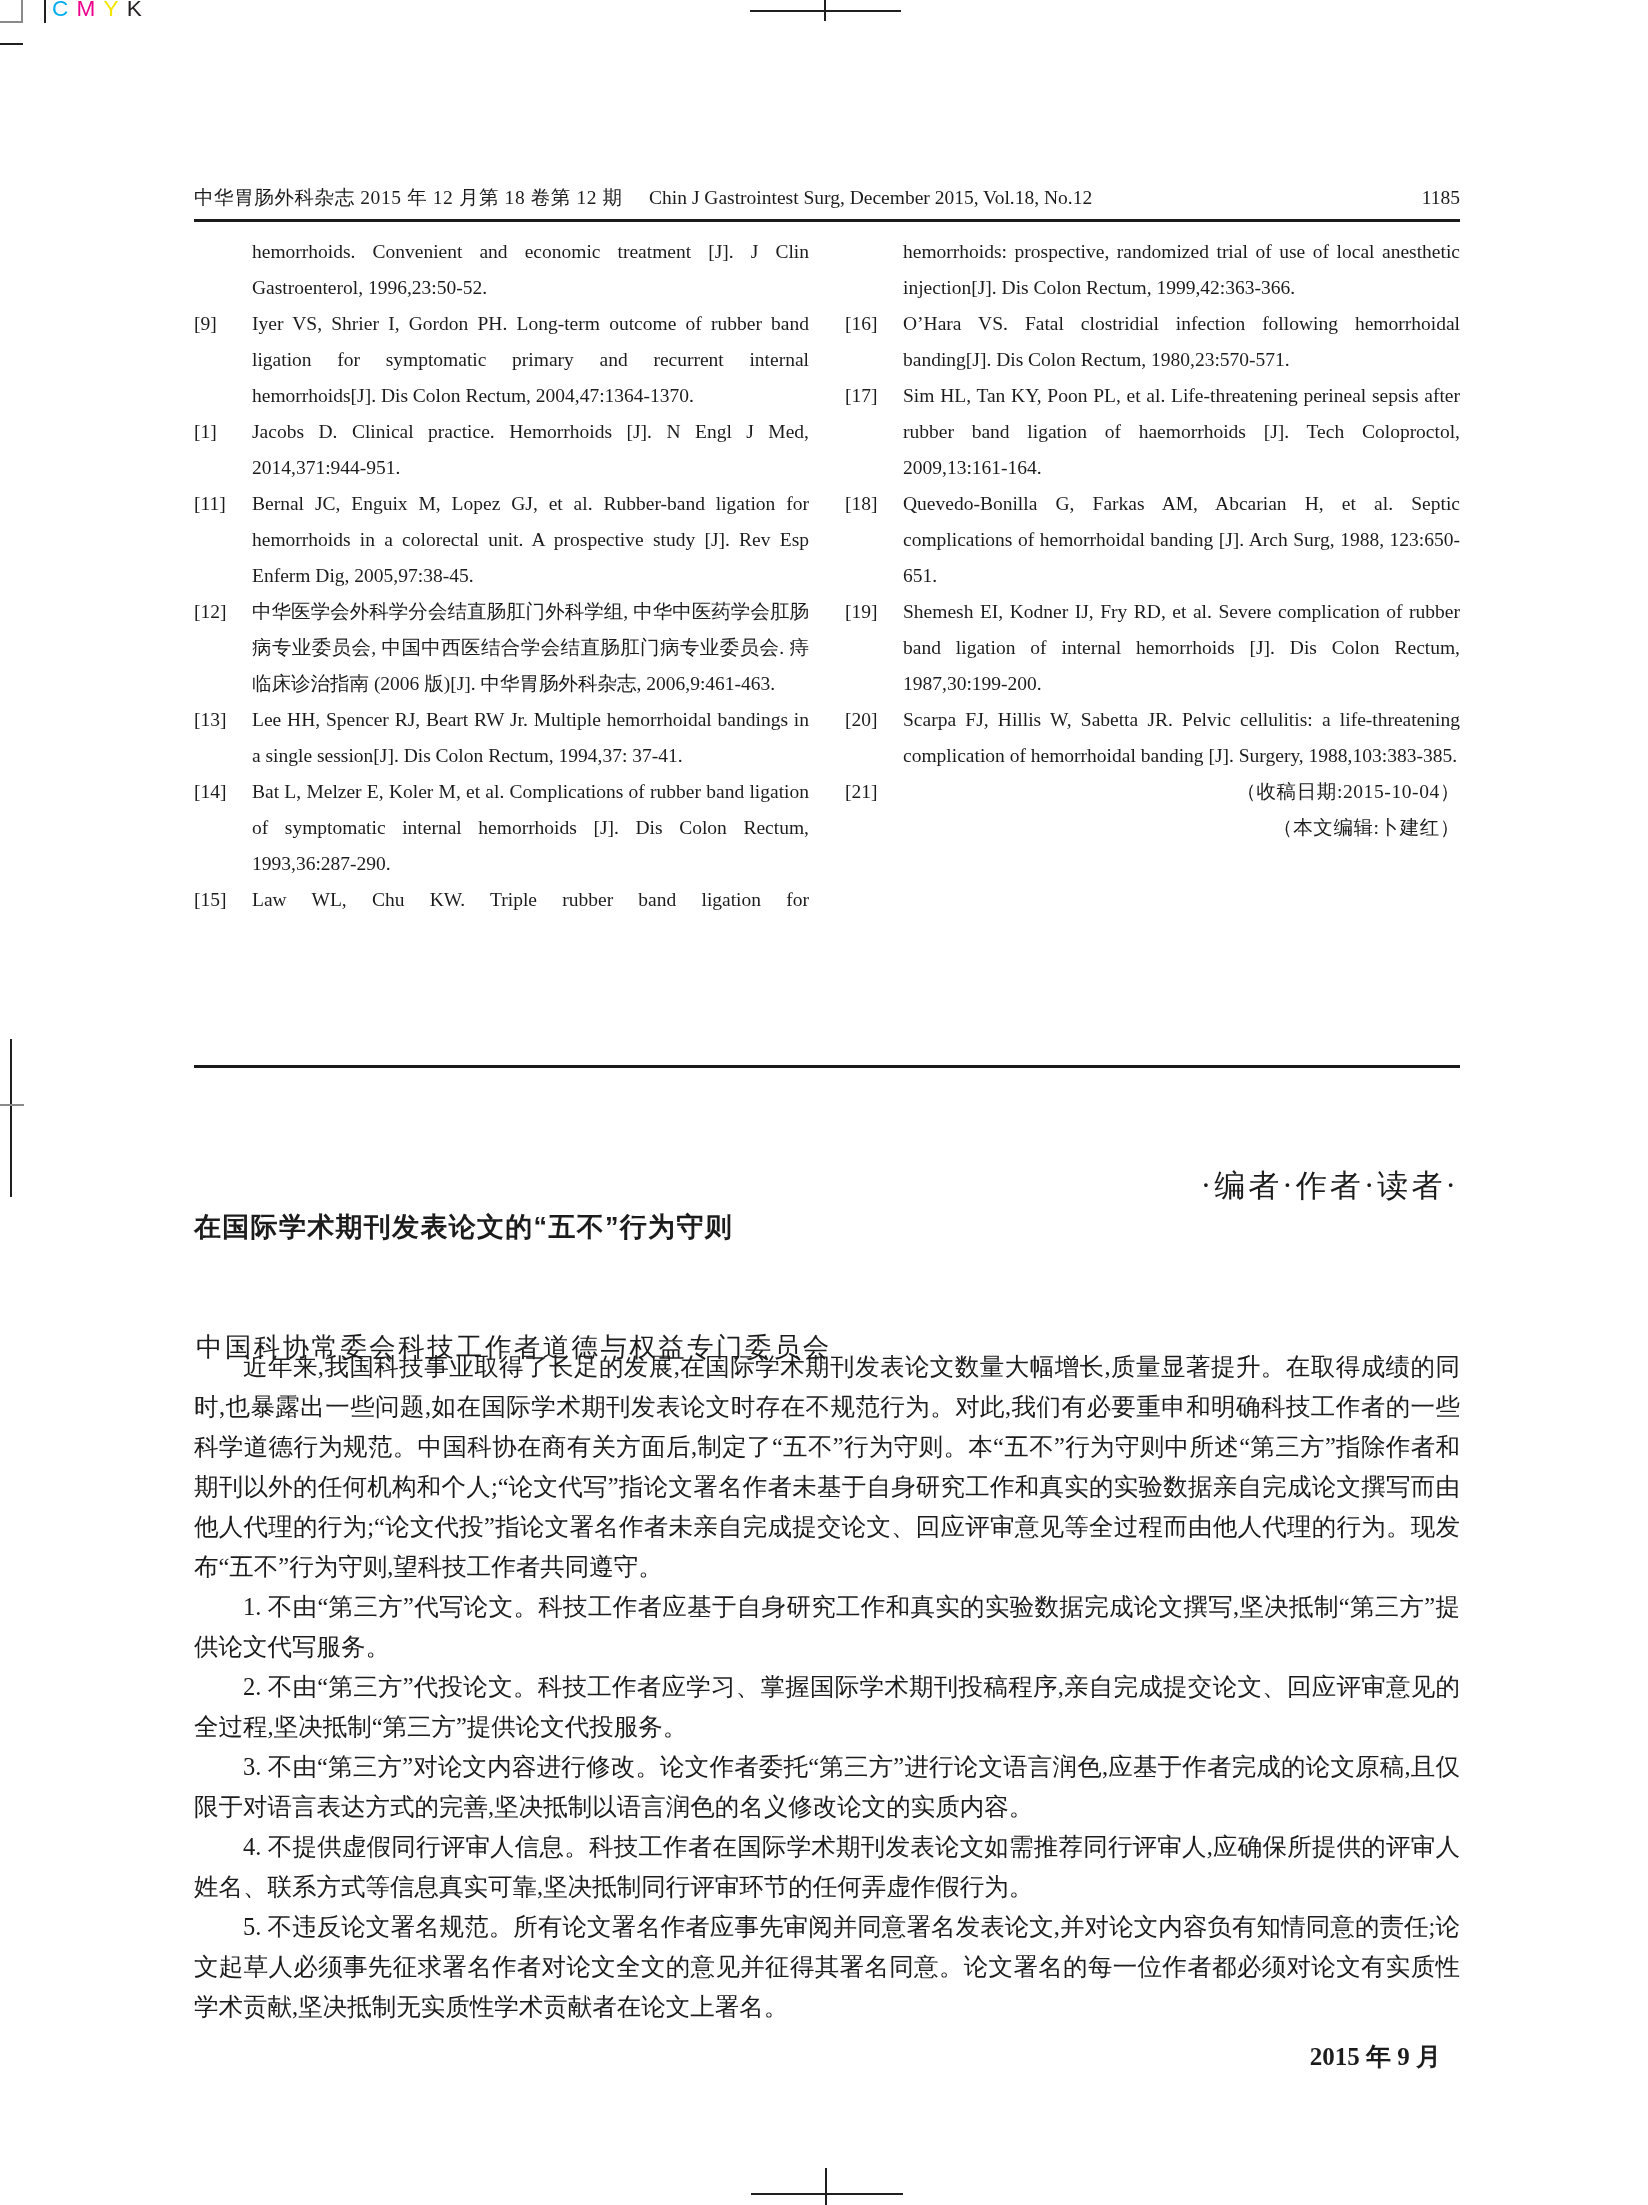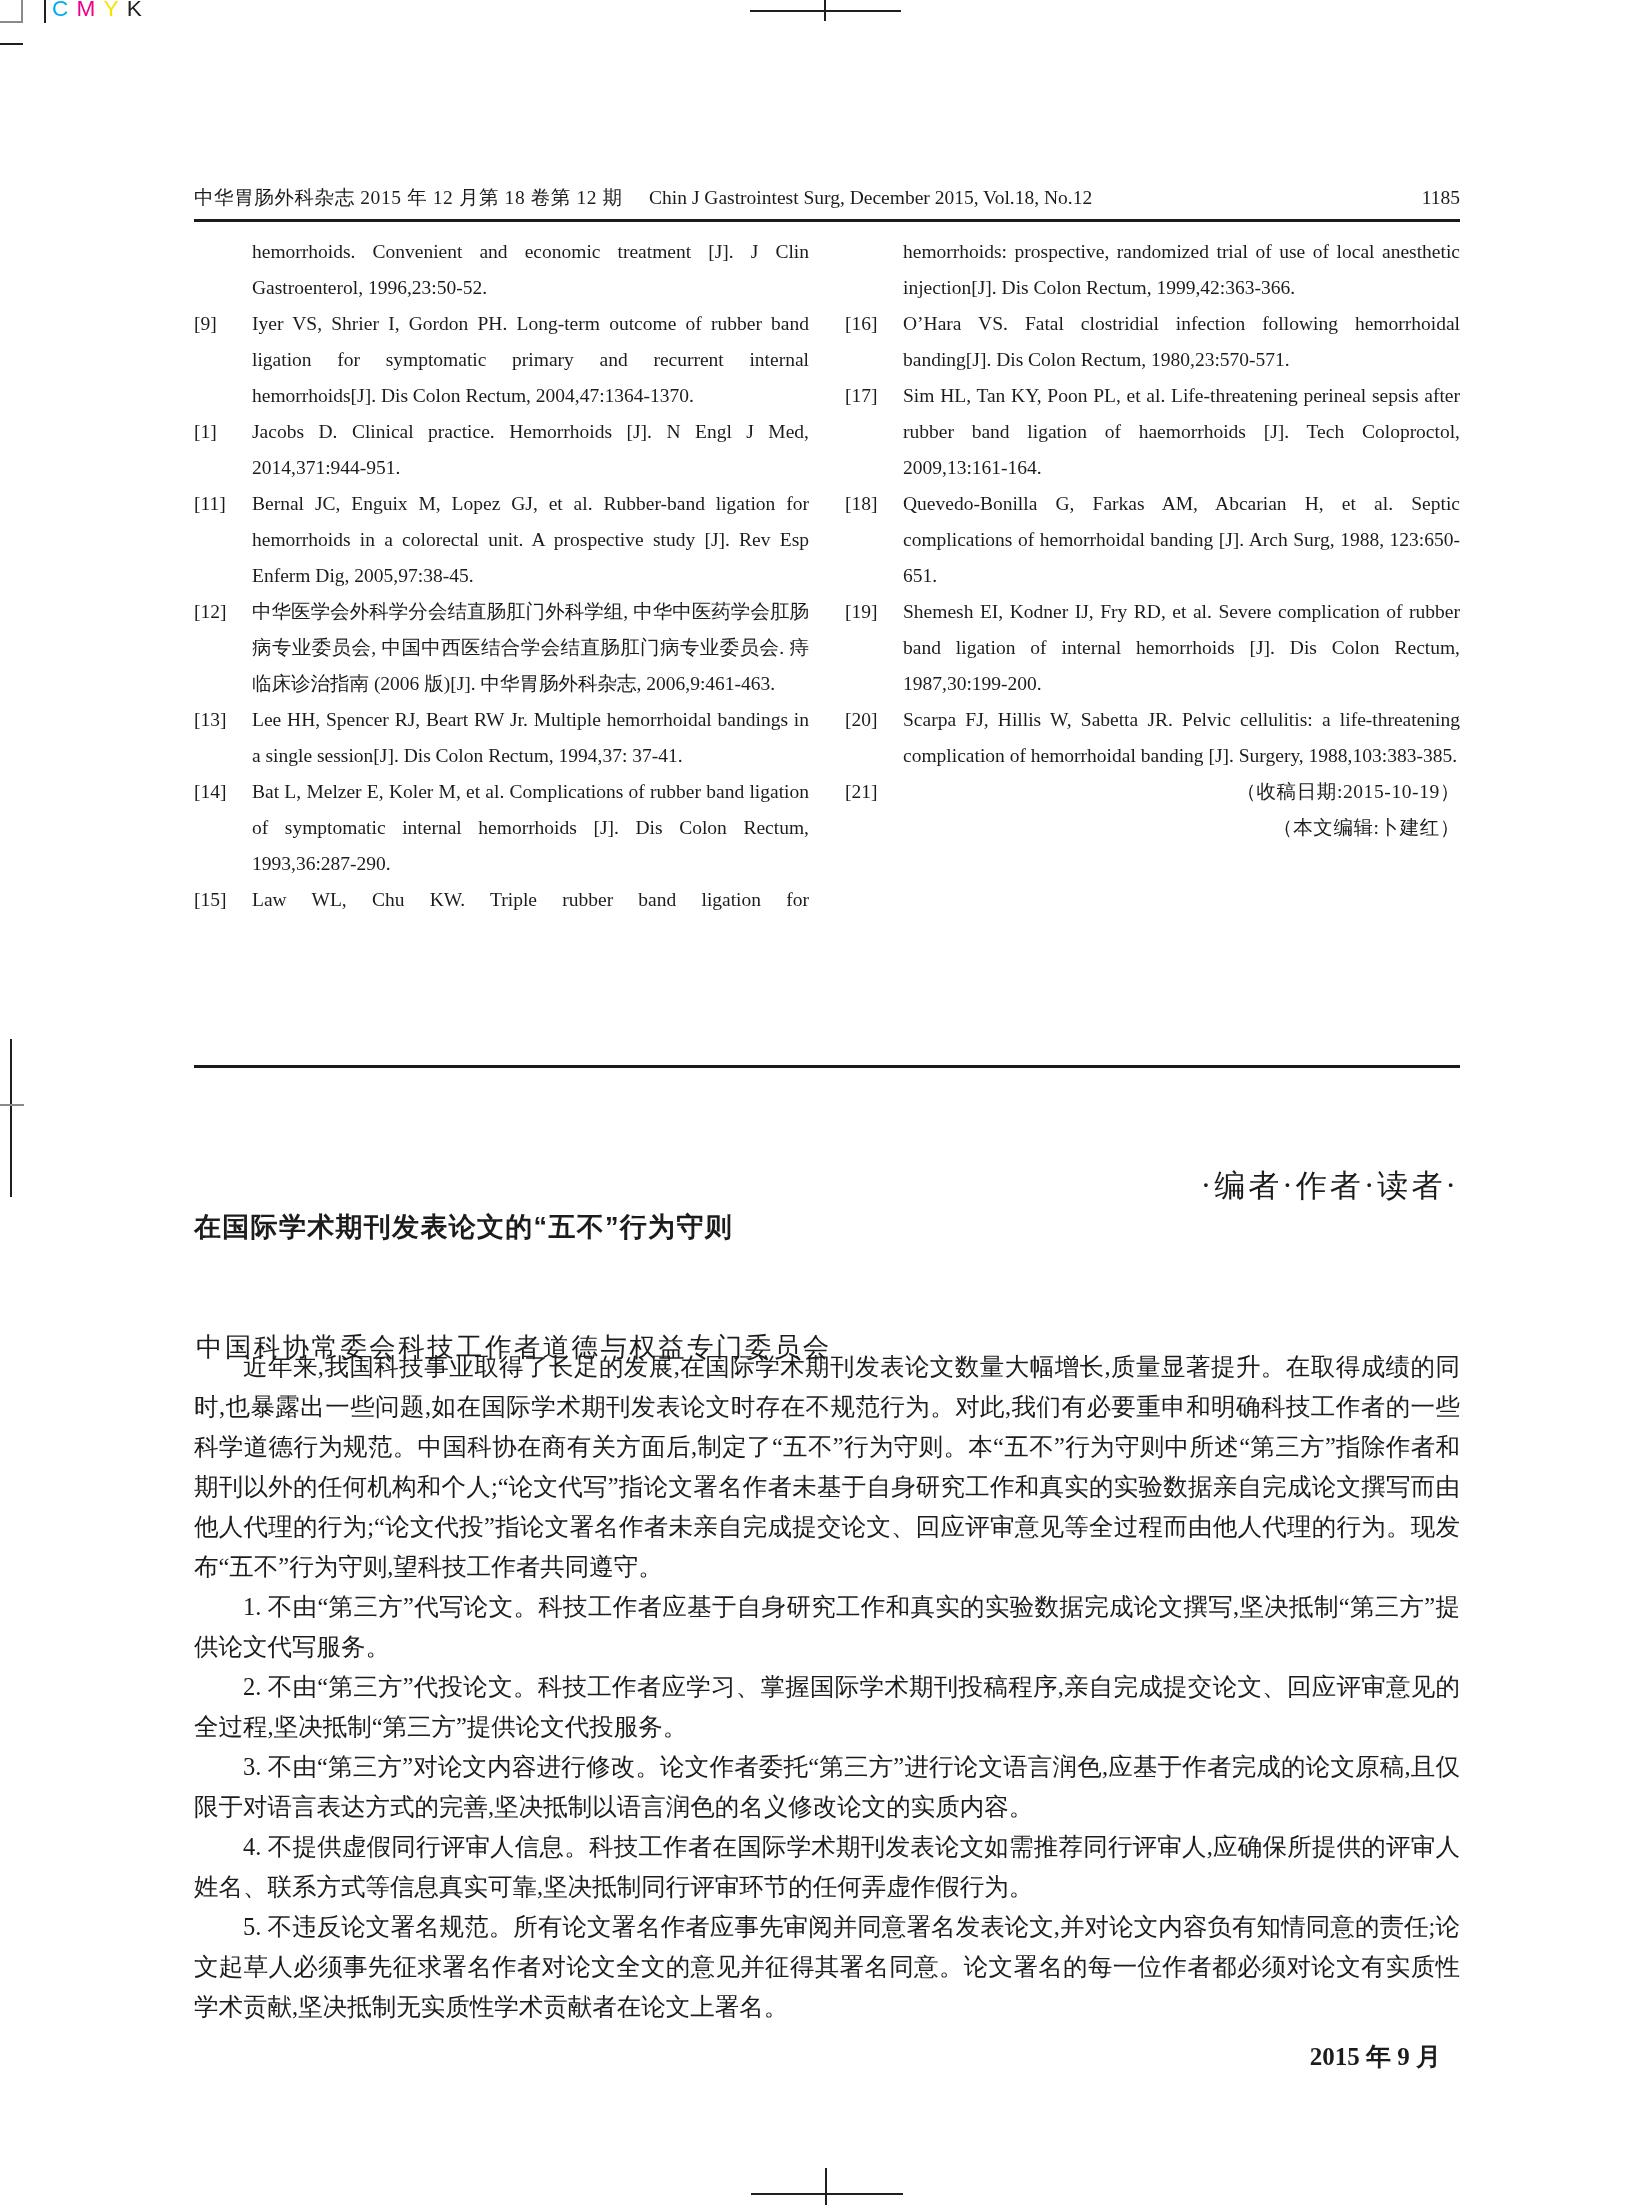--- a/index.html
+++ b/index.html
@@ -112,21 +112,21 @@
     <div class="ref-col">
       <div id="ref-col-right">
           <div class="ref"><span>hemorrhoids: prospective, randomized trial of use of local anesthetic injection[J]. Dis Colon Rectum, 1999,42:363-366.</span></div>
           <div class="ref"><span class="ref-label">[16]</span><span>O’Hara VS. Fatal clostridial infection following hemorrhoidal banding[J]. Dis Colon Rectum, 1980,23:570-571.</span></div>
           <div class="ref"><span class="ref-label">[17]</span><span>Sim HL, Tan KY, Poon PL, et al. Life-threatening perineal sepsis after rubber band ligation of haemorrhoids [J]. Tech Coloproctol, 2009,13:161-164.</span></div>
           <div class="ref"><span class="ref-label">[18]</span><span>Quevedo-Bonilla G, Farkas AM, Abcarian H, et al. Septic complications of hemorrhoidal banding [J]. Arch Surg, 1988, 123:650-651.</span></div>
           <div class="ref"><span class="ref-label">[19]</span><span>Shemesh EI, Kodner IJ, Fry RD, et al. Severe complication of rubber band ligation of internal hemorrhoids [J]. Dis Colon Rectum, 1987,30:199-200.</span></div>
           <div class="ref"><span class="ref-label">[20]</span><span>Scarpa FJ, Hillis W, Sabetta JR. Pelvic cellulitis: a life-threatening complication of hemorrhoidal banding [J]. Surgery, 1988,103:383-385.</span></div>
           <div class="ref"><span class="ref-label">[21]</span></div>
         </div>
-      <div class="ref-note">（收稿日期:2015-10-19）</div>
+      <div class="ref-note">（收稿日期:2015-10-04）</div>
       <div class="ref-note">（本文编辑:卜建红）</div>
     </div>
   </div>
 
   <div class="section-divider"></div>
 
   <div class="col-head">·编者·作者·读者·</div>
   <h1 class="article-title">在国际学术期刊发表论文的“五不”行为守则</h1>
   <div class="article-author">中国科协常委会科技工作者道德与权益专门委员会</div>
   <div class="article-body">

